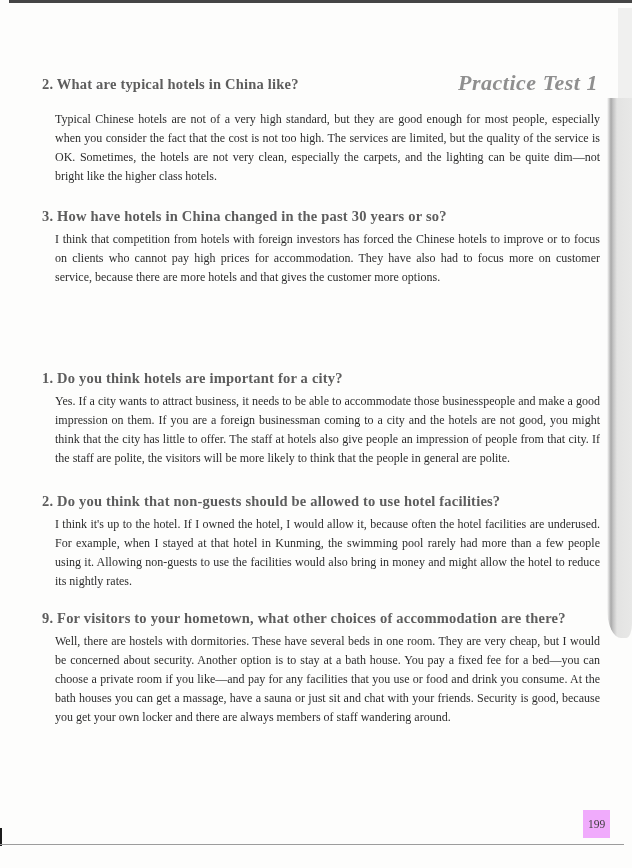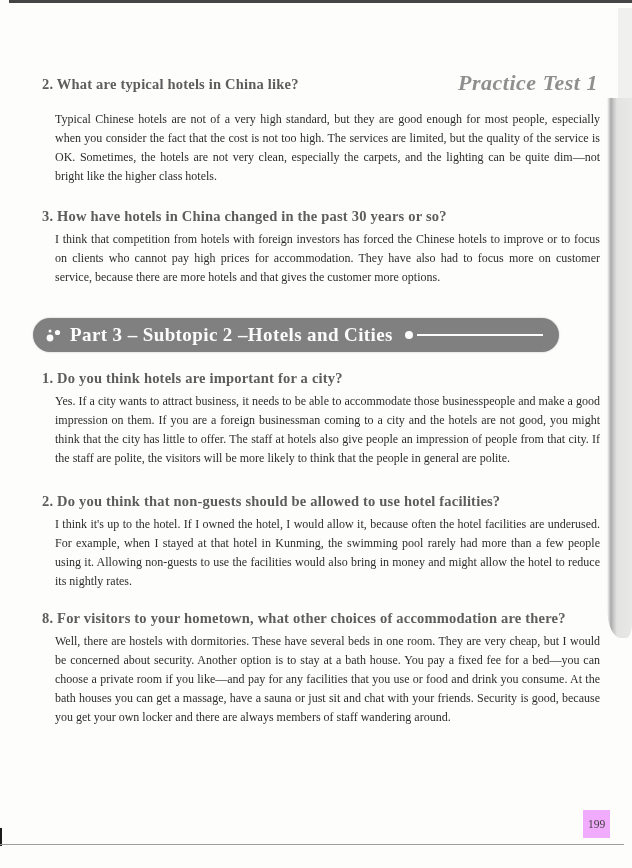--- a/index.html
+++ b/index.html
@@ -87,38 +87,28 @@
 
   <div class="edge-strip-top"></div>
   <div class="edge-strip"></div>
 
   <div class="q-heading" style="top:76px">2. What are typical hotels in China like?</div>
   <div class="q-answer" style="top:110px">Typical Chinese hotels are not of a very high standard, but they are good enough for most people, especially when you consider the fact that the cost is not too high. The services are limited, but the quality of the service is OK. Sometimes, the hotels are not very clean, especially the carpets, and the lighting can be quite dim—not bright like the higher class hotels.</div>
 
   <div class="q-heading" style="top:208px">3. How have hotels in China changed in the past 30 years or so?</div>
   <div class="q-answer" style="top:230px">I think that competition from hotels with foreign investors has forced the Chinese hotels to improve or to focus on clients who cannot pay high prices for accommodation. They have also had to focus more on customer service, because there are more hotels and that gives the customer more options.</div>
 
-  <div class="banner">
-    <svg class="banner-icon" width="17" height="15" viewBox="0 0 17 15">
-      <circle cx="5" cy="10" r="3.4" fill="#fcfcfc"></circle>
-      <circle cx="12.5" cy="4.5" r="2.6" fill="#fcfcfc"></circle>
-      <circle cx="5" cy="3" r="1.5" fill="#fcfcfc"></circle>
-    </svg>
-    <span class="banner-text">Part 3 – Subtopic 2 –Hotels and Cities</span>
-    <span class="banner-dot"></span>
-    <span class="banner-line"></span>
-  </div>
 
   <div class="q-heading" style="top:370px">1. Do you think hotels are important for a city?</div>
   <div class="q-answer" style="top:392px">Yes. If a city wants to attract business, it needs to be able to accommodate those businesspeople and make a good impression on them. If you are a foreign businessman coming to a city and the hotels are not good, you might think that the city has little to offer. The staff at hotels also give people an impression of people from that city. If the staff are polite, the visitors will be more likely to think that the people in general are polite.</div>
 
   <div class="q-heading" style="top:493px">2. Do you think that non-guests should be allowed to use hotel facilities?</div>
   <div class="q-answer" style="top:515px">I think it's up to the hotel. If I owned the hotel, I would allow it, because often the hotel facilities are underused. For example, when I stayed at that hotel in Kunming, the swimming pool rarely had more than a few people using it. Allowing non-guests to use the facilities would also bring in money and might allow the hotel to reduce its nightly rates.</div>
 
-  <div class="q-heading" style="top:610px">8. For visitors to your hometown, what other choices of accommodation are there?</div>
+  <div class="q-heading" style="top:610px">9. For visitors to your hometown, what other choices of accommodation are there?</div>
   <div class="q-answer" style="top:632px">Well, there are hostels with dormitories. These have several beds in one room. They are very cheap, but I would be concerned about security. Another option is to stay at a bath house. You pay a fixed fee for a bed—you can choose a private room if you like—and pay for any facilities that you use or food and drink you consume. At the bath houses you can get a massage, have a sauna or just sit and chat with your friends. Security is good, because you get your own locker and there are always members of staff wandering around.</div>
 
   <div class="page-number-box">
     <span>199</span>
   </div>
 
   <div class="left-tick"></div>
   <div class="bottom-rule"></div>
 
 </div>

